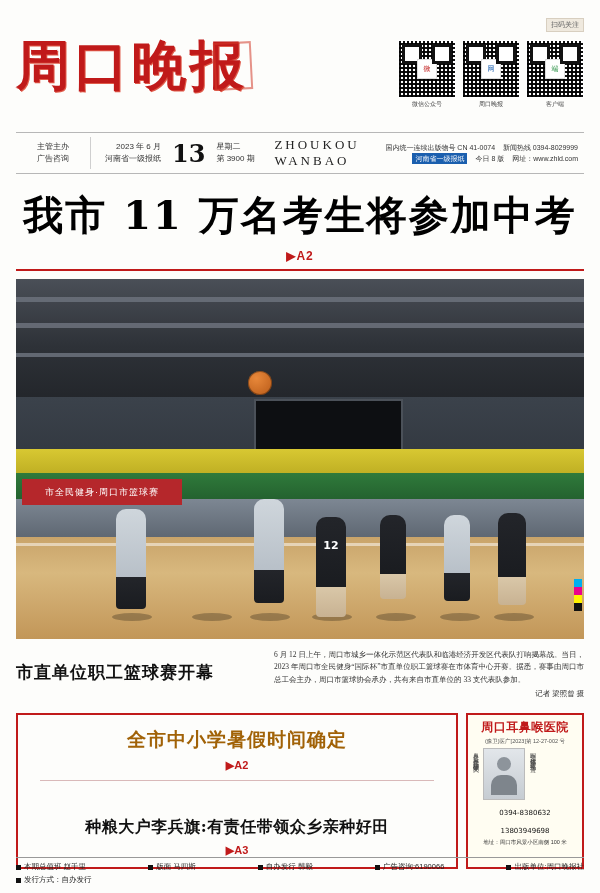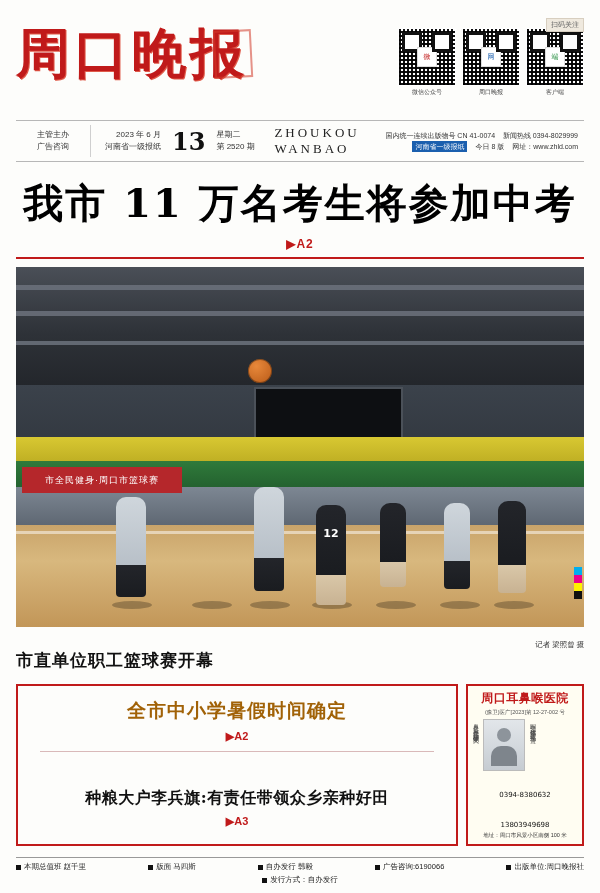--- a/index.html
+++ b/index.html
@@ -14,21 +14,21 @@
     color: #111;
     position: relative;
     overflow: hidden;
   }
   .page {
     width: 600px;
     height: 893px;
     position: relative;
     background: #fdfdfb;
     box-sizing: border-box;
-    padding: 0 16px;
+    padding: 12px 16px;
   }
 
   
   .masthead {
     display: flex;
     align-items: flex-start;
     justify-content: space-between;
     padding-top: 26px;
     height: 86px;
   }
@@ -352,21 +352,21 @@
   }
   .ad-portrait::before {
     content: ""; position: absolute; left: 50%; top: 8px; transform: translateX(-50%);
     width: 14px; height: 14px; border-radius: 50%; background: #8d949b;
   }
   .ad-portrait::after {
     content: ""; position: absolute; left: 50%; bottom: 4px; transform: translateX(-50%);
     width: 26px; height: 20px; border-radius: 10px 10px 0 0; background: #7e858c;
   }
   .ad-phone {
-    font-size: 7px; color: #111; text-align: center; margin-top: 19px; line-height: 1.5;
+    font-size: 7px; color: #111; text-align: center; margin-top: 8px; line-height: 1.5;
     font-family: "DejaVu Sans", sans-serif;
   }
   .ad-addr { font-size: 5.5px; color: #333; text-align: center; margin-top: 2px; line-height: 1.4; }
 
   
   .footer {
     position: absolute;
     left: 16px; right: 16px; bottom: 8px;
   }
   .footer-rule { border-top: 1px solid #999; }
@@ -374,21 +374,21 @@
     display: flex;
     justify-content: space-between;
     font-size: 7.5px;
     color: #222;
     padding-top: 4px;
     flex-wrap: wrap;
   }
   .footer-item { display: flex; align-items: center; gap: 3px; }
   .sq { width: 5px; height: 5px; background: #111; display: inline-block; }
   .footer-row2 {
-    display: flex; justify-content: center; font-size: 7.5px; color: #222; padding-top: 3px;
+    display: flex; justify-content: flex-start; font-size: 7.5px; color: #222; padding-top: 3px;
   }
   .cmyk {
     position: absolute; right: 2px; top: 300px;
     display: flex; flex-direction: column;
   }
   .cmyk span { width: 8px; height: 8px; display: block; }
 </style>
 </head>
 <body>
 
@@ -427,21 +427,21 @@
       <div>广告咨询</div>
     </div>
     <div class="ib-sep"></div>
     <div class="ib-col date">
       <div>2023 年 6 月</div>
       <div>河南省一级报纸</div>
     </div>
     <div class="big-day">13</div>
     <div class="ib-col dayinfo">
       <div>星期二</div>
-      <div>第 2520 期</div>
+      <div>第 3900 期</div>
     </div>
     <div class="pinyin">ZHOUKOU WANBAO</div>
     <div class="ib-col issn">
       <div>
         <span>国内统一连续出版物号 CN 41-0074</span>
         &nbsp;&nbsp;
         <span>新闻热线 0394-8029999</span>
       </div>
       <div class="row2">
         <span class="tag">河南省一级报纸</span>
@@ -505,20 +505,21 @@
       <span style="background:#00aeef"></span>
       <span style="background:#ec008c"></span>
       <span style="background:#fff200"></span>
       <span style="background:#111"></span>
     </div>
   </div>
 
   <div class="capwrap">
     <div class="cap-title">市直单位职工篮球赛开幕</div>
     <div class="cap-body">
+      <div>6 月 12 日上午，周口市城乡一体化示范区代表队和临港经济开发区代表队打响揭幕战。当日，2023 年周口市全民健身“国际杯”市直单位职工篮球赛在市体育中心开赛。据悉，赛事由周口市总工会主办，周口市篮球协会承办，共有来自市直单位的 33 支代表队参加。</div>
       <div class="cap-credit">记者 梁照曾 摄</div>
     </div>
   </div>
 
   <div class="bottom">
     <div class="bottom-left">
       <div class="bl-title">全市中小学暑假时间确定</div>
       <div class="bl-jump">▶A2</div>
       <div class="bl-div"></div>
       <div class="bl-title2">种粮大户李兵旗:有责任带领众乡亲种好田</div>

